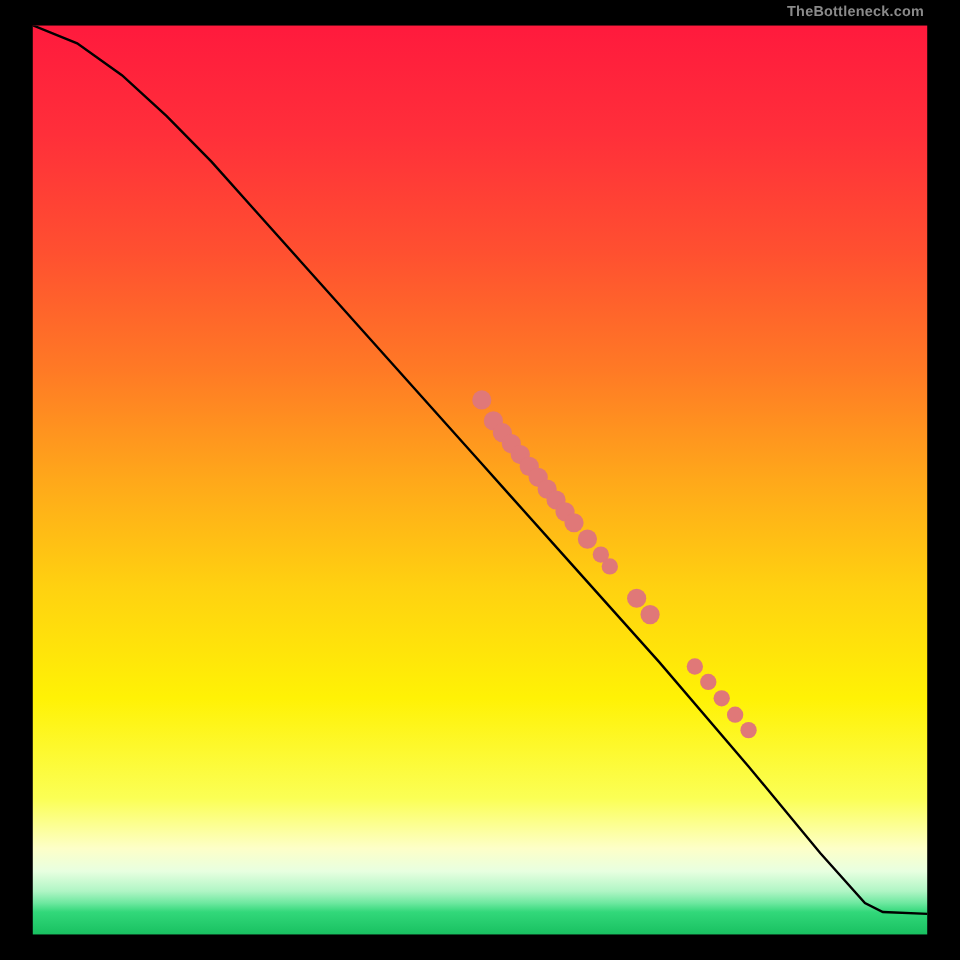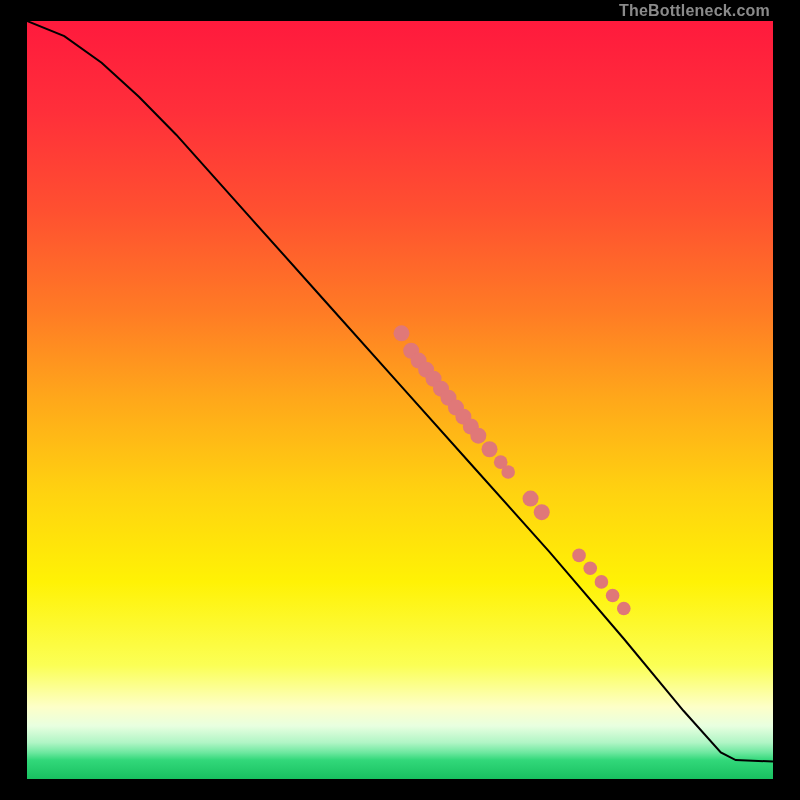--- a/index.html
+++ b/index.html
@@ -24,21 +24,21 @@
     left: 0;
     top: 0;
     width: 100%;
     height: 100%;
   }
   .watermark {
     position: absolute;
     top: 2px;
     right: 30px;
     font-family: Arial, Helvetica, sans-serif;
-    font-size: 16px;
+    font-size: 12px;
     font-weight: bold;
     color: #8a8a8a;
     letter-spacing: 0.2px;
   }
   svg.overlay {
     position: absolute;
     left: 0;
     top: 0;
     width: 100%;
     height: 100%;

